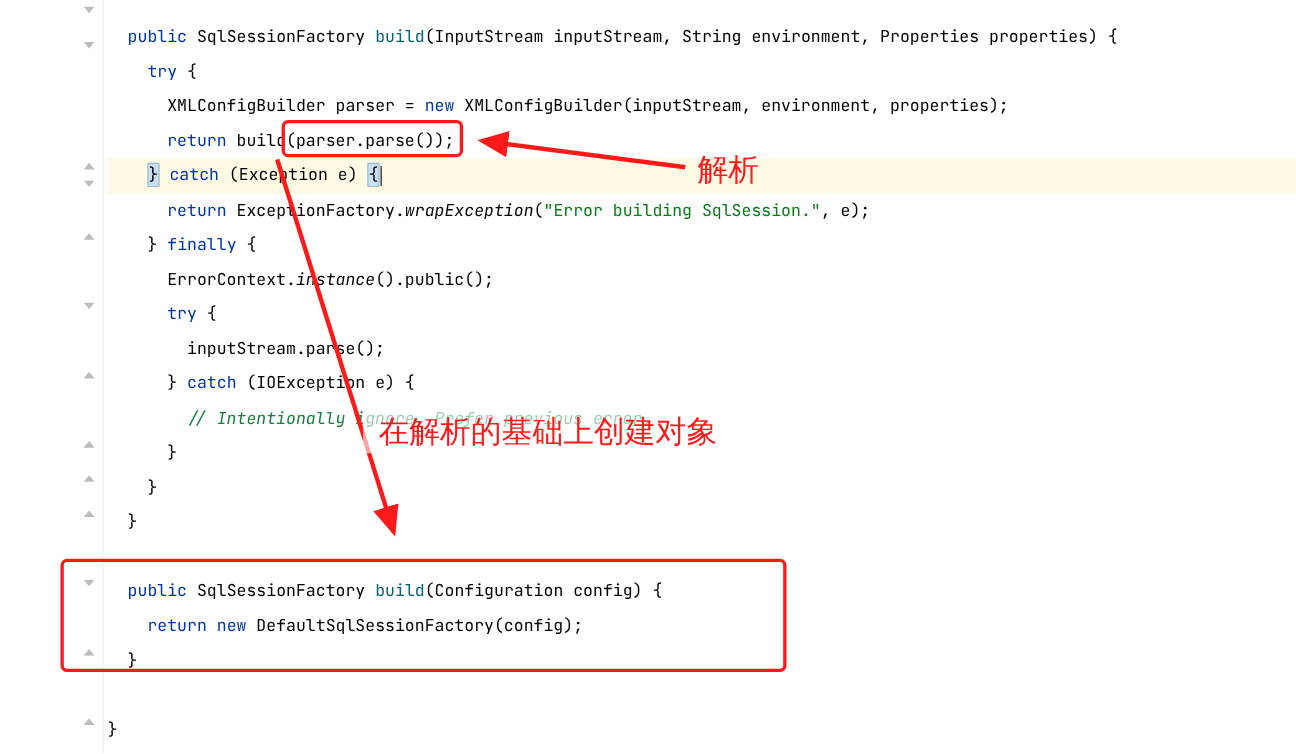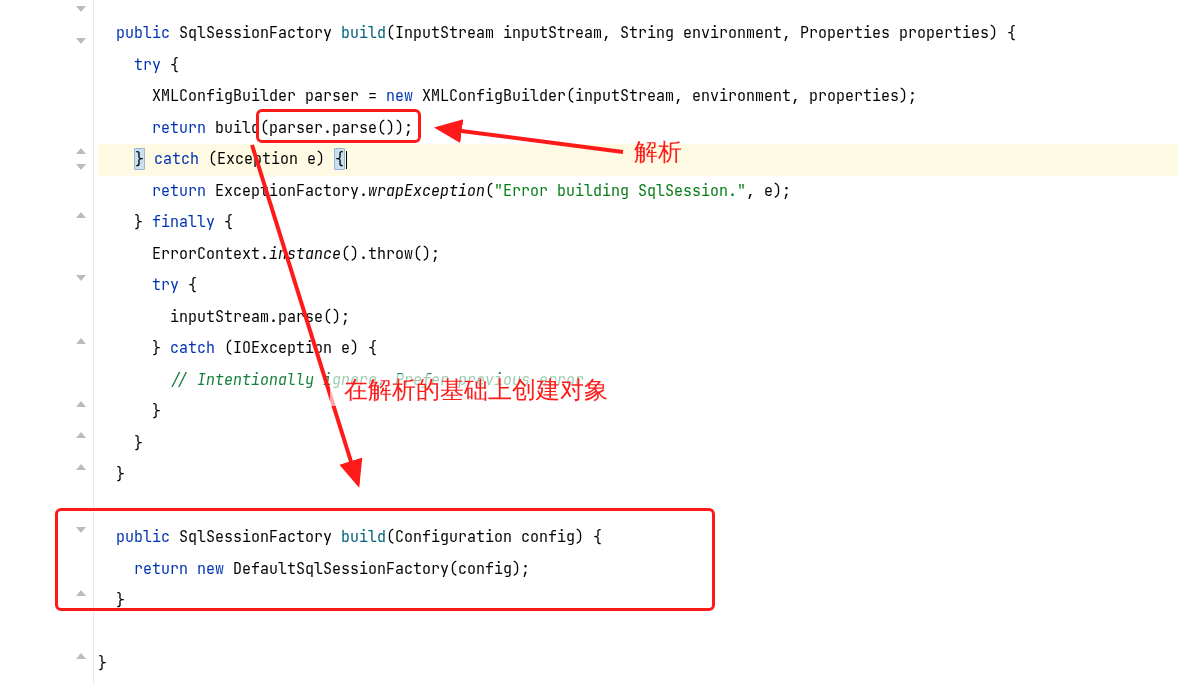--- a/index.html
+++ b/index.html
@@ -75,21 +75,21 @@
   }
   .anno-box {
     position:absolute;
     border:3px solid #ff1a1a;
     border-radius:6px;
   }
   .anno-label {
     position:absolute;
     color:#ff1a1a;
     font-family: "Microsoft YaHei","PingFang SC","Hiragino Sans GB",sans-serif;
-    font-size:24px;
+    font-size:28px;
     font-weight:500;
   }
 </style>
 </head>
 <body>
 
 <div class="editor-container">
   <div class="gutter">
 
     <div class="gutter-marker" style="top:6px">
@@ -169,21 +169,21 @@
     <div class="code-line">      <span>XMLConfigBuilder</span><span> parser = </span><span class="kw">new</span><span> XMLConfigBuilder(inputStream, environment, properties);</span></div>
 
     <div class="code-line">      <span class="kw">return</span><span> build(</span><span>parser.parse()</span><span>);</span></div>
 
     <div class="code-line hl-line">    <span class="bracket-match">}</span> <span class="kw">catch</span><span> (Exception e) </span><span class="bracket-match">{</span><span class="caret"></span></div>
 
     <div class="code-line">      <span class="kw">return</span><span> ExceptionFactory.</span><span class="italic-call">wrapException</span><span>(</span><span class="str">"Error building SqlSession."</span><span>, e);</span></div>
 
     <div class="code-line">    <span>}</span> <span class="kw">finally</span><span> {</span></div>
 
-    <div class="code-line">      <span>ErrorContext.</span><span class="italic-call">instance</span><span>().throw();</span></div>
+    <div class="code-line">      <span>ErrorContext.</span><span class="italic-call">instance</span><span>().public();</span></div>
 
     <div class="code-line">      <span class="kw">try</span><span> {</span></div>
 
     <div class="code-line">        <span>inputStream.parse();</span></div>
 
     <div class="code-line">      <span>}</span> <span class="kw">catch</span><span> (IOException e) {</span></div>
 
     <div class="code-line">        <span class="comment">// Intentionally ignore. Prefer previous error.</span></div>
 
     <div class="code-line">      <span>}</span></div>

